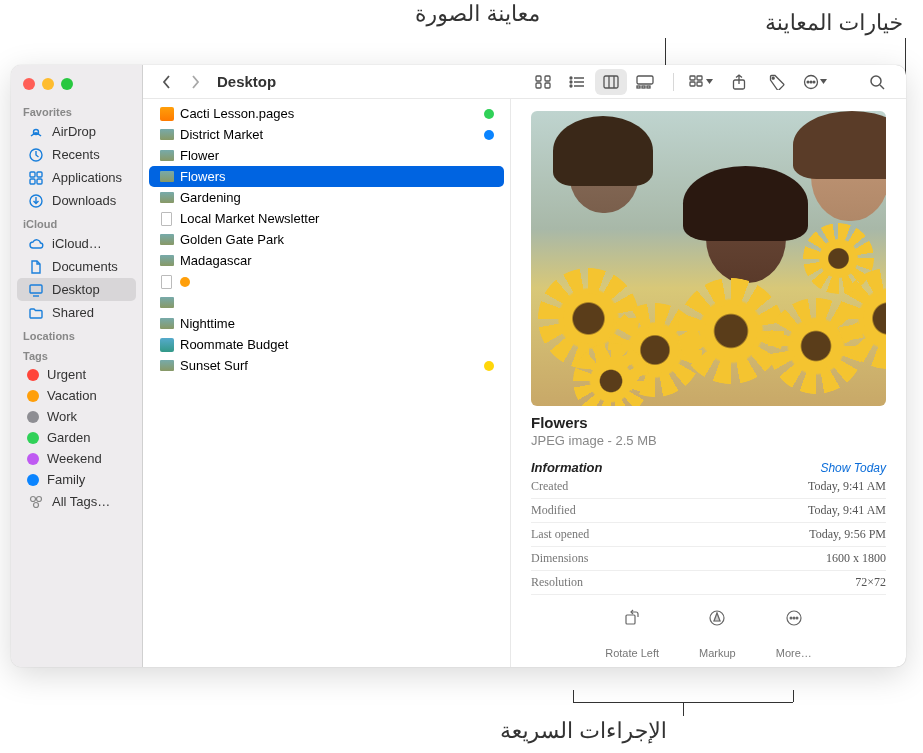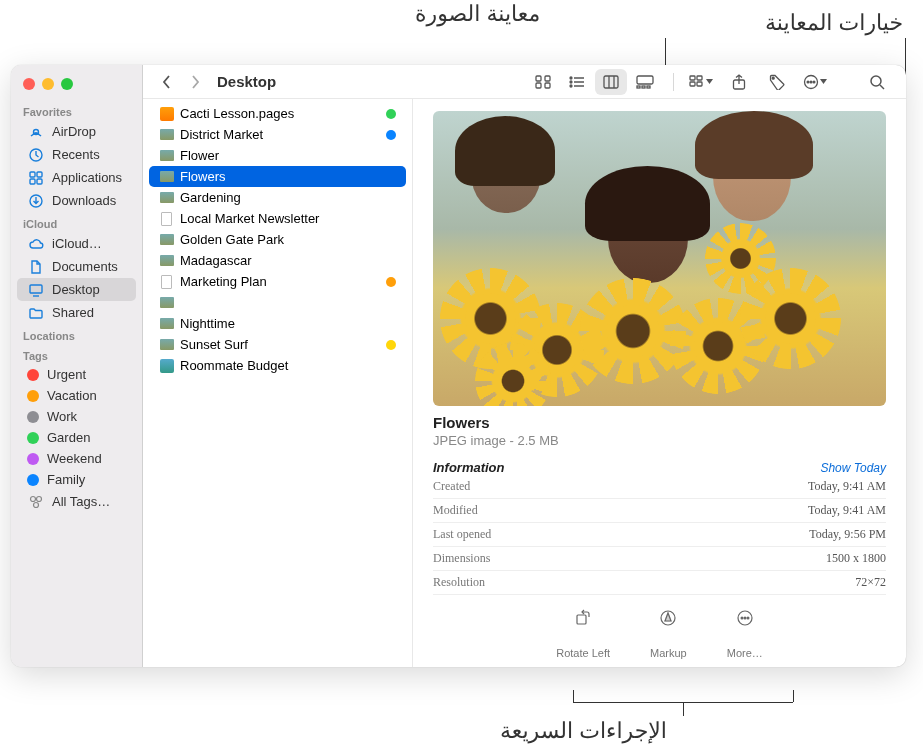--- a/index.html
+++ b/index.html
@@ -30,21 +30,21 @@
 .nav-btn.enabled { color: #555; }
 .title { font-size: 15px; font-weight: 600; color: #333; margin-left: 4px; }
 .spacer { flex: 1; }
 .view-seg { display: flex; gap: 2px; }
 .view-btn { width: 32px; height: 26px; border-radius: 6px; display: inline-flex; align-items: center; justify-content: center; color: #555; }
 .view-btn.selected { background: #e8e8e8; }
 .tool-btn { width: 30px; height: 26px; display: inline-flex; align-items: center; justify-content: center; color: #555; gap: 1px; }
 .tool-sep { width: 1px; height: 18px; background: #d8d8d8; margin: 0 4px; }
 
 .content { flex: 1; display: flex; }
-.filelist { width: 270px; border-right: 1px solid #e8e8e8; padding: 4px 0; }
+.filelist { width: 368px; border-right: 1px solid #e8e8e8; padding: 4px 0; }
 .file-item { display: flex; align-items: center; padding: 2px 10px; margin: 0 6px; border-radius: 5px; font-size: 13px; height: 21px; }
 .file-item.selected { background: #0064e1; color: #fff; }
 .file-icon { width: 15px; height: 15px; margin-right: 6px; display:inline-flex; align-items:center; justify-content:center; font-size:10px; border-radius:2px; }
 .file-name { flex: 1; }
 .file-tag { width: 10px; height: 10px; border-radius: 50%; }
 
 .preview { flex: 1; padding: 12px 20px 8px; display: flex; flex-direction: column; }
 .preview-img { width: 100%; height: 295px; border-radius: 6px; overflow: hidden; position: relative; background: linear-gradient(to bottom, #bfd4cf 0%, #a8b8a8 40%, #d8c878 60%, #c8a868 100%); }
 .preview-name { font-size: 15px; font-weight: 600; margin-top: 8px; color: #222; }
 .preview-kind { font-size: 13px; color: #888; margin-top: 2px; }
@@ -357,49 +357,48 @@
       <span class="file-icon">
               <div style="width:14px;height:11px;background:linear-gradient(#7aa,#896);border-radius:1px;"></div>
             </span>
       <span class="file-name">Madagascar</span>
 
     </div>
           <div class="file-item ">
       <span class="file-icon">
               <div style="width:11px;height:14px;background:#fff;border:1px solid #bbb;border-radius:1px;"></div>
             </span>
-      <span class="file-name">Marketing Plan</span>
       <span class="file-tag" style="background:#ff9f0a"></span>
     </div>
           <div class="file-item ">
       <span class="file-icon">
               <div style="width:14px;height:11px;background:linear-gradient(#7aa,#896);border-radius:1px;"></div>
             </span>
 
     </div>
           <div class="file-item ">
       <span class="file-icon">
               <div style="width:14px;height:11px;background:linear-gradient(#7aa,#896);border-radius:1px;"></div>
             </span>
       <span class="file-name">Nighttime</span>
+
+    </div>
+          <div class="file-item ">
+      <span class="file-icon">
+              <div style="width:14px;height:14px;background:linear-gradient(#5ac,#398);border-radius:2px;"></div>
+            </span>
+      <span class="file-name">Roommate Budget</span>
 
     </div>
           <div class="file-item ">
       <span class="file-icon">
               <div style="width:14px;height:11px;background:linear-gradient(#7aa,#896);border-radius:1px;"></div>
             </span>
       <span class="file-name">Sunset Surf</span>
       <span class="file-tag" style="background:#ffd60a"></span>
-    </div>
-          <div class="file-item ">
-      <span class="file-icon">
-              <div style="width:14px;height:14px;background:linear-gradient(#5ac,#398);border-radius:2px;"></div>
-            </span>
-      <span class="file-name">Roommate Budget</span>
-
     </div>
         </div>
       <div class="preview">
         <div class="preview-img">
           <div class="face a" style="left:38px; top:20px; width:70px; height:82px;"></div>
           <div class="hair" style="left:22px; top:5px; width:100px; height:70px;"></div>
           <div class="face b" style="left:280px; top:18px; width:78px; height:92px;"></div>
           <div class="hair" style="left:262px; top:0px; width:118px; height:68px; background:#5a3c28;"></div>
           <div class="face c" style="left:175px; top:80px; width:80px; height:92px;"></div>
           <div class="hair" style="left:152px; top:55px; width:125px; height:75px; background:#2a1810;"></div>
@@ -425,21 +424,21 @@
             <div class="info-row">
       <span>Modified</span>
       <span class="val">Today, 9:41 AM</span>
             </div>
             <div class="info-row">
       <span>Last opened</span>
       <span class="val">Today, 9:56 PM</span>
             </div>
             <div class="info-row">
       <span>Dimensions</span>
-      <span class="val">1500 x 1800</span>
+      <span class="val">1600 x 1800</span>
             </div>
             <div class="info-row">
       <span>Resolution</span>
       <span class="val">72×72</span>
             </div>
           </div>
         <div class="actions">
           <div class="action">
             <span class="action-ico">
                 <svg width="18" height="18" viewBox="0 0 18 18" fill="none" stroke="currentColor" stroke-width="1.2">

